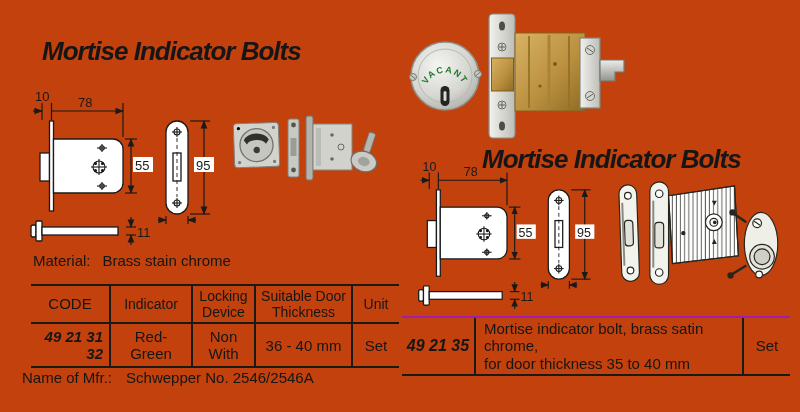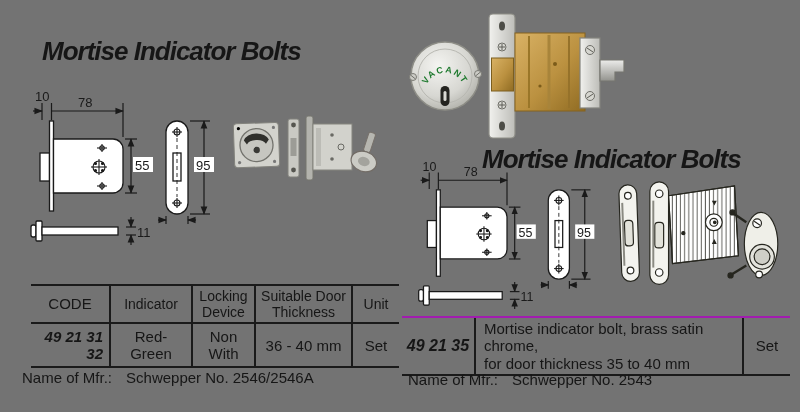--- a/index.html
+++ b/index.html
@@ -1,16 +1,16 @@
 <!DOCTYPE html>
 <html><head>
 <meta charset="utf-8">
 <style>
   html,body{margin:0;padding:0;background:#fff;}
-  .page{position:relative;width:800px;height:412px;background:#737373;overflow:hidden;
+  .page{position:relative;width:800px;height:412px;background:#c2410c;overflow:hidden;
         font-family:"Liberation Sans",sans-serif;color:#161616;}
   .abs{position:absolute;}
   .title{font-weight:bold;font-style:italic;font-size:26px;letter-spacing:-1px;
          white-space:nowrap;line-height:1;}
   .subtitle{font-weight:bold;font-style:italic;font-size:18.5px;letter-spacing:-0.4px;
             white-space:nowrap;line-height:1;}
   .note{font-size:15px;white-space:nowrap;}
   .note .lbl{margin-right:12px;}
   .mfr{font-size:15px;white-space:nowrap;}
   .mfr .lbl{margin-right:14px;text-align:right;}
@@ -130,20 +130,23 @@
       <circle cx="113" cy="37" r="3" fill="none" stroke="#6a6a64"></circle>
       <rect x="88" y="18" width="5" height="38" fill="#bcbcb6"></rect>
     </g>
     <g transform="rotate(18 138 48)">
       <rect x="133" y="22" width="7" height="20" rx="2" fill="#b6b6b0" stroke="#77716b" stroke-width="1"></rect>
       <ellipse cx="137" cy="52" rx="13" ry="10" fill="#cbcbc5" stroke="#726c66" stroke-width="1.2"></ellipse>
       <ellipse cx="137" cy="52" rx="6" ry="4.5" fill="#a3a39d"></ellipse>
     </g>
   </svg>
 
+  <div class="abs note" style="left:33px;top:252px;">
+    <span class="lbl">Material:</span><span>Brass stain chrome</span>
+  </div>
 
   <table class="spec" style="left:31px;top:284px;width:368px;">
     <colgroup>
         <col style="width:79px">
         <col style="width:82px">
         <col style="width:63px">
         <col style="width:97px">
         <col style="width:47px">
       </colgroup>
     <tbody>
@@ -365,17 +368,14 @@
       <td style="font-weight:bold;font-style:italic;font-size:16px;">49 21 35</td>
       <td class="desc-cell">
         <span>Mortise indicator bolt, brass satin chrome,</span>
         <span>for door thickness 35 to 40 mm</span>
       </td>
       <td>Set</td>
     </tr>
   </tbody>
     </table>
 
-  <div class="abs mfr" style="left:408px;top:371px;">
-    <span class="lbl">Name of Mfr.:</span><span>Schwepper No. 2543</span>
-  </div>
 
 </div>
 
 </body></html>

